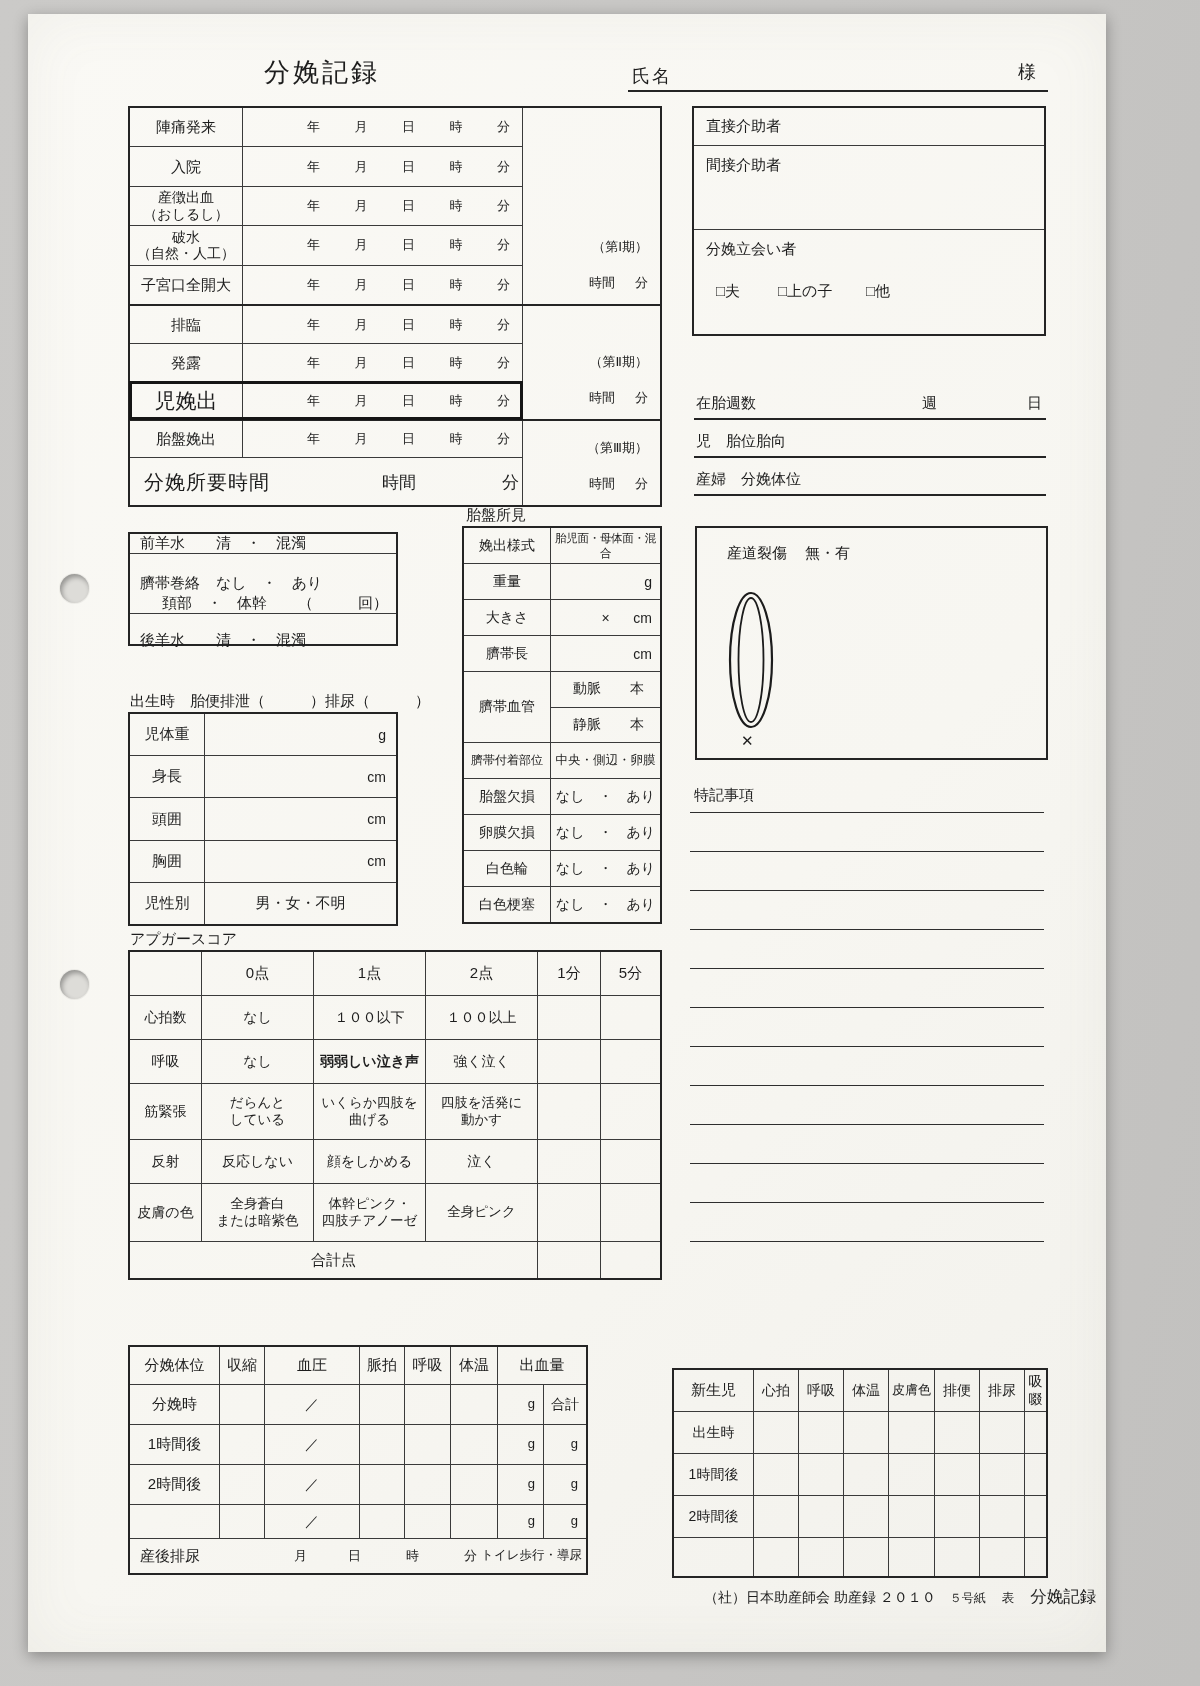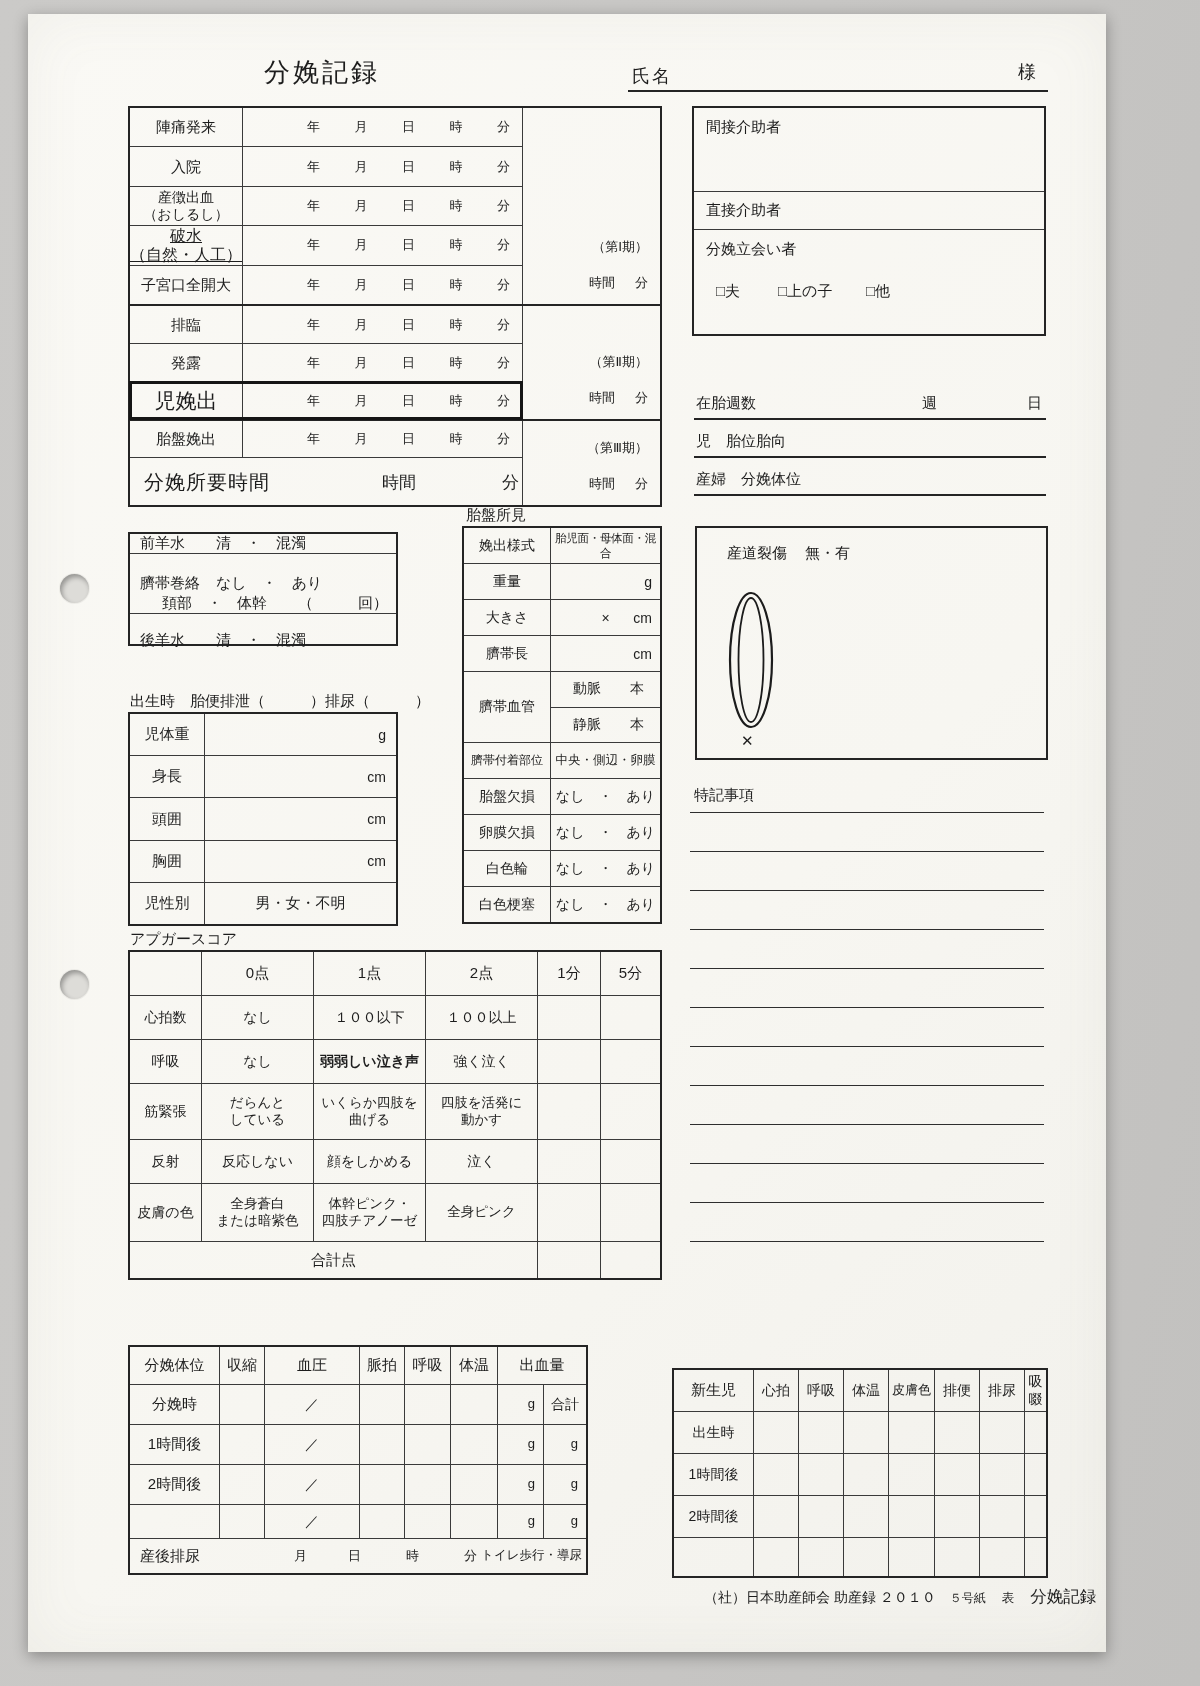--- a/index.html
+++ b/index.html
@@ -97,21 +97,21 @@
           </div>
         <div class="tt-date">
             <span>年</span>
             <span>月</span>
             <span>日</span>
             <span>時</span>
             <span>分</span>
           </div>
       </div>
       <div class="tt-row">
-        <div class="tt-lab" style="font-size:16px;text-decoration:underline;">
+        <div class="tt-lab" style="font-size:14px;">
             <span>破水</span>
             <span>（自然・人工）</span>
           </div>
         <div class="tt-date">
             <span>年</span>
             <span>月</span>
             <span>日</span>
             <span>時</span>
             <span>分</span>
           </div>
@@ -208,24 +208,24 @@
       <div class="st-name">（第Ⅲ期）</div>
       <div class="st-hm">
           <span>時間</span>
           <span>分</span>
         </div>
     </div>
   </div>
 </div>
 
 <div class="tbl" style="left:692px;top:106px;width:354px;height:230px;display:flex;flex-direction:column;">
-  <div class="bb" style="height:84px;padding:10px 0 0 12px;font-size:15px;box-sizing:border-box;"><span>間接介助者</span></div>
   <div class="bb" style="height:38px;display:flex;align-items:center;padding-left:12px;font-size:15px;box-sizing:border-box;">
       <span>直接介助者</span>
     </div>
+  <div class="bb" style="height:84px;padding:10px 0 0 12px;font-size:15px;box-sizing:border-box;"><span>間接介助者</span></div>
   <div style="flex:1;position:relative;padding:10px 0 0 12px;font-size:15px;">
     <span>分娩立会い者</span>
     <span class="abs" style="left:22px;top:52px;"><span>□</span><span>夫</span></span>
     <span class="abs" style="left:84px;top:52px;"><span>□</span><span>上の子</span></span>
     <span class="abs" style="left:172px;top:52px;"><span>□</span><span>他</span></span>
   </div>
 </div>
 
 <div class="abs" style="left:694px;top:390px;width:352px;height:28px;border-bottom:2px solid #242424;font-size:15px;">
   <span class="abs" style="left:2px;top:4px;">在胎週数</span>

